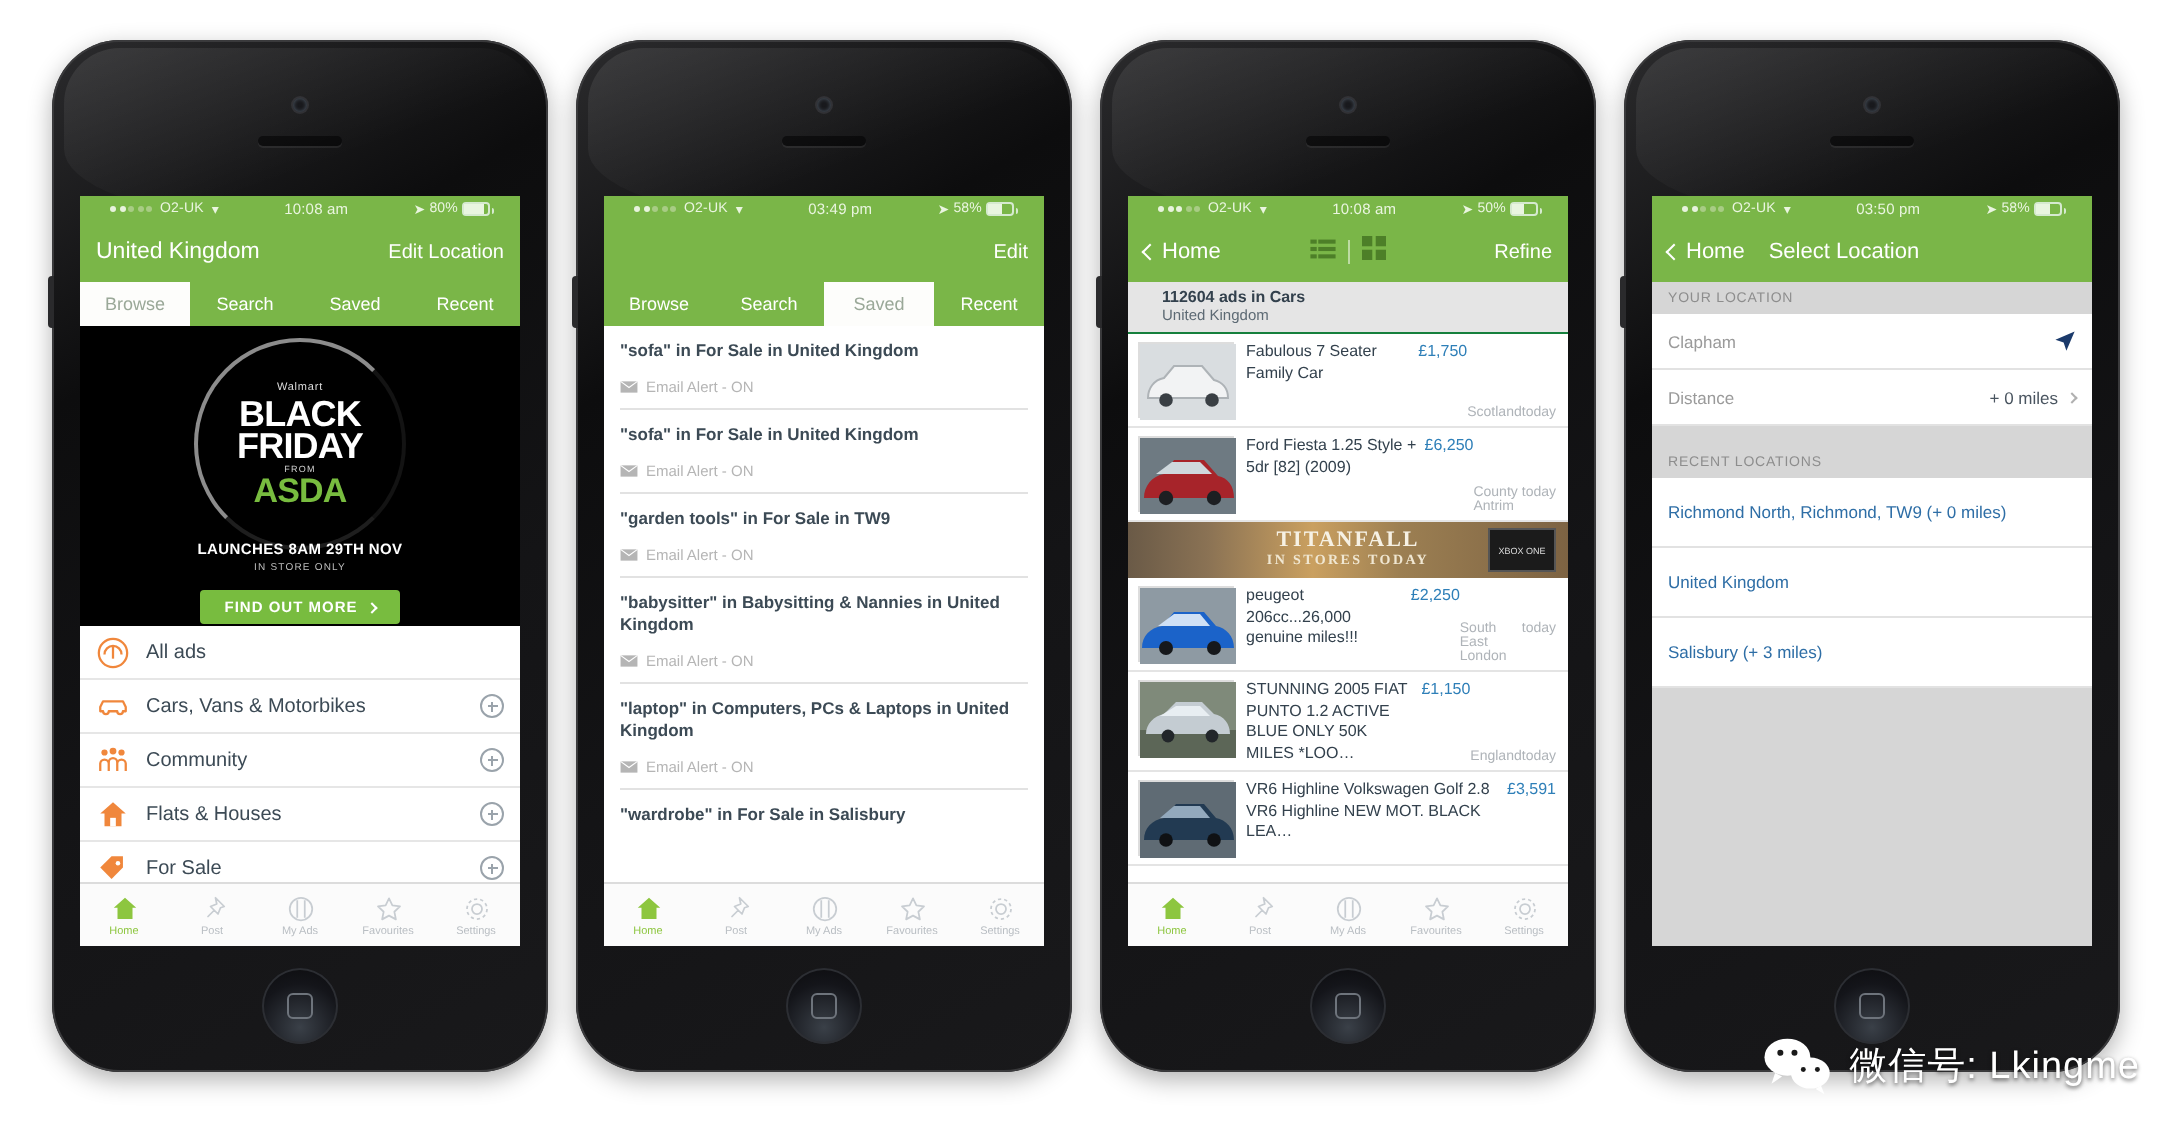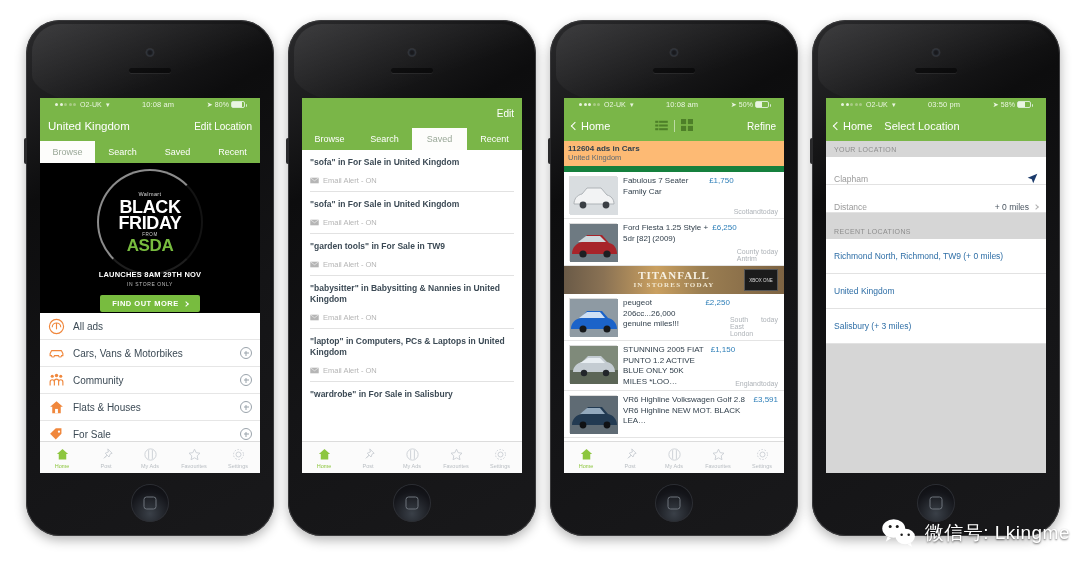--- a/index.html
+++ b/index.html
@@ -169,21 +169,21 @@
   .saved-title { font-size:8.5px; color:#3c4a55; line-height:11px; font-weight:bold; }
   .saved-alert {
     display:flex; align-items:center; gap:4px;
     font-size:7.5px; color:#b5b5b5; padding:5px 0 6px 0;
     border-bottom:1px solid #e2e2e2; margin-top:3px;
   }
   .mail-ic { width:9px; height:7px; }
 
   
   .results-hdr {
-    background:#fdba74; padding:3px 7px 4px 4px; border-bottom:6px solid #15803d;
+    background:#e5e5e5; padding:3px 7px 4px 17px; border-bottom:1px solid #15803d;
   }
   .results-hdr .r1 { font-size:8px; color:#33414d; font-weight:bold; }
   .results-hdr .r2 { font-size:7.5px; color:#5d6a74; }
   .listrow { display:flex; border-bottom:1px solid #e4e4e4; background:#fff; }
   .thumb { width:48px; height:38px; margin:4px 0 4px 5px; flex:0 0 48px; border:1px solid #ddd; background-size:cover; background-position:center; position:relative; }
   .rowbody { flex:1; padding:4px 6px 3px 6px; display:flex; }
   .rowtop { display:flex; gap:4px; }
   .rowtitle { font-size:8px; color:#33414d; line-height:10.5px; flex:1; }
   .rowprice { font-size:8px; color:#2e7fb8; white-space:nowrap; }
   .rowmeta { display:flex; margin-top:auto; padding-top:3px; }
@@ -195,21 +195,21 @@
   }
   .tf-txt { text-align:center; line-height:10px; }
   .tf-t1 { font-size:11px; font-weight:bold; color:#f6f1e4; letter-spacing:1px; font-family:"Liberation Serif", serif; }
   .tf-t2 { font-size:7px; font-weight:bold; color:#f0e7d2; letter-spacing:1.2px; font-family:"Liberation Serif", serif;}
   .tf-badge { position:absolute; right:6px; top:3px; width:34px; height:22px; background:#1b1b1b; border:1px solid #555; display:flex; align-items:center; justify-content:center; }
   .tf-badge span { color:#ddd; font-size:4.5px; text-align:center; line-height:5px;}
 
   
   .loc-section-hdr { background:#d6d6d6; padding:5px 8px 4px 8px; font-size:7px; color:#8d8d8d; letter-spacing:.4px; }
   .loc-row {
-    background:#fff; height:28px; display:flex; align-items:flex-end; padding:0 8px;
+    background:#fff; height:28px; display:flex; align-items:center; padding:0 8px;
     border-bottom:1px solid #e2e2e2; font-size:8.5px; color:#9a9a9a;
   }
   .loc-row .val { margin-left:auto; font-size:8.5px; color:#4a5560; display:flex; align-items:center; gap:5px; }
   .chev-right { width:4px;height:4px;border-top:1.2px solid #b0b0b0;border-right:1.2px solid #b0b0b0;transform:rotate(45deg);display:inline-block;}
   .loc-link { background:#fff; height:28px; display:flex; align-items:center; padding:17px 8px; border-bottom:1px solid #e2e2e2; font-size:8.5px; color:#2e6ea6; }
 
   
   .watermark {
     position:absolute; right:10px; bottom:18px;
     display:flex; align-items:center; gap:8px; z-index:50;
@@ -375,20 +375,41 @@
   </div>
 
   <div class="phone p2">
     <div class="bezel-top">
       <div class="camera"></div>
       <div class="speaker"></div>
     </div>
     <div class="glass-gloss"></div>
 
     <div class="screen">
+      <div class="statusbar">
+        <div class="sb-left">
+          <span class="dots">
+              <i></i>
+              <i></i>
+              <i class="off"></i>
+              <i class="off"></i>
+              <i class="off"></i>
+            </span>
+          <span class="carrier">O2-UK</span>
+          <span class="wifi">▾</span>
+        </div>
+        <div class="sb-center">03:49 pm</div>
+        <div class="sb-right">
+          <span>➤</span>
+          <span>58%</span>
+          <span class="batt">
+              <i style="width:58%"></i>
+            </span>
+        </div>
+      </div>
 
       <div class="navbar">
         <span class="nav-right">Edit</span>
       </div>
 
       <div class="segtabs">
         <div>Browse</div>
         <div>Search</div>
         <div class="active">Saved</div>
         <div>Recent</div>

